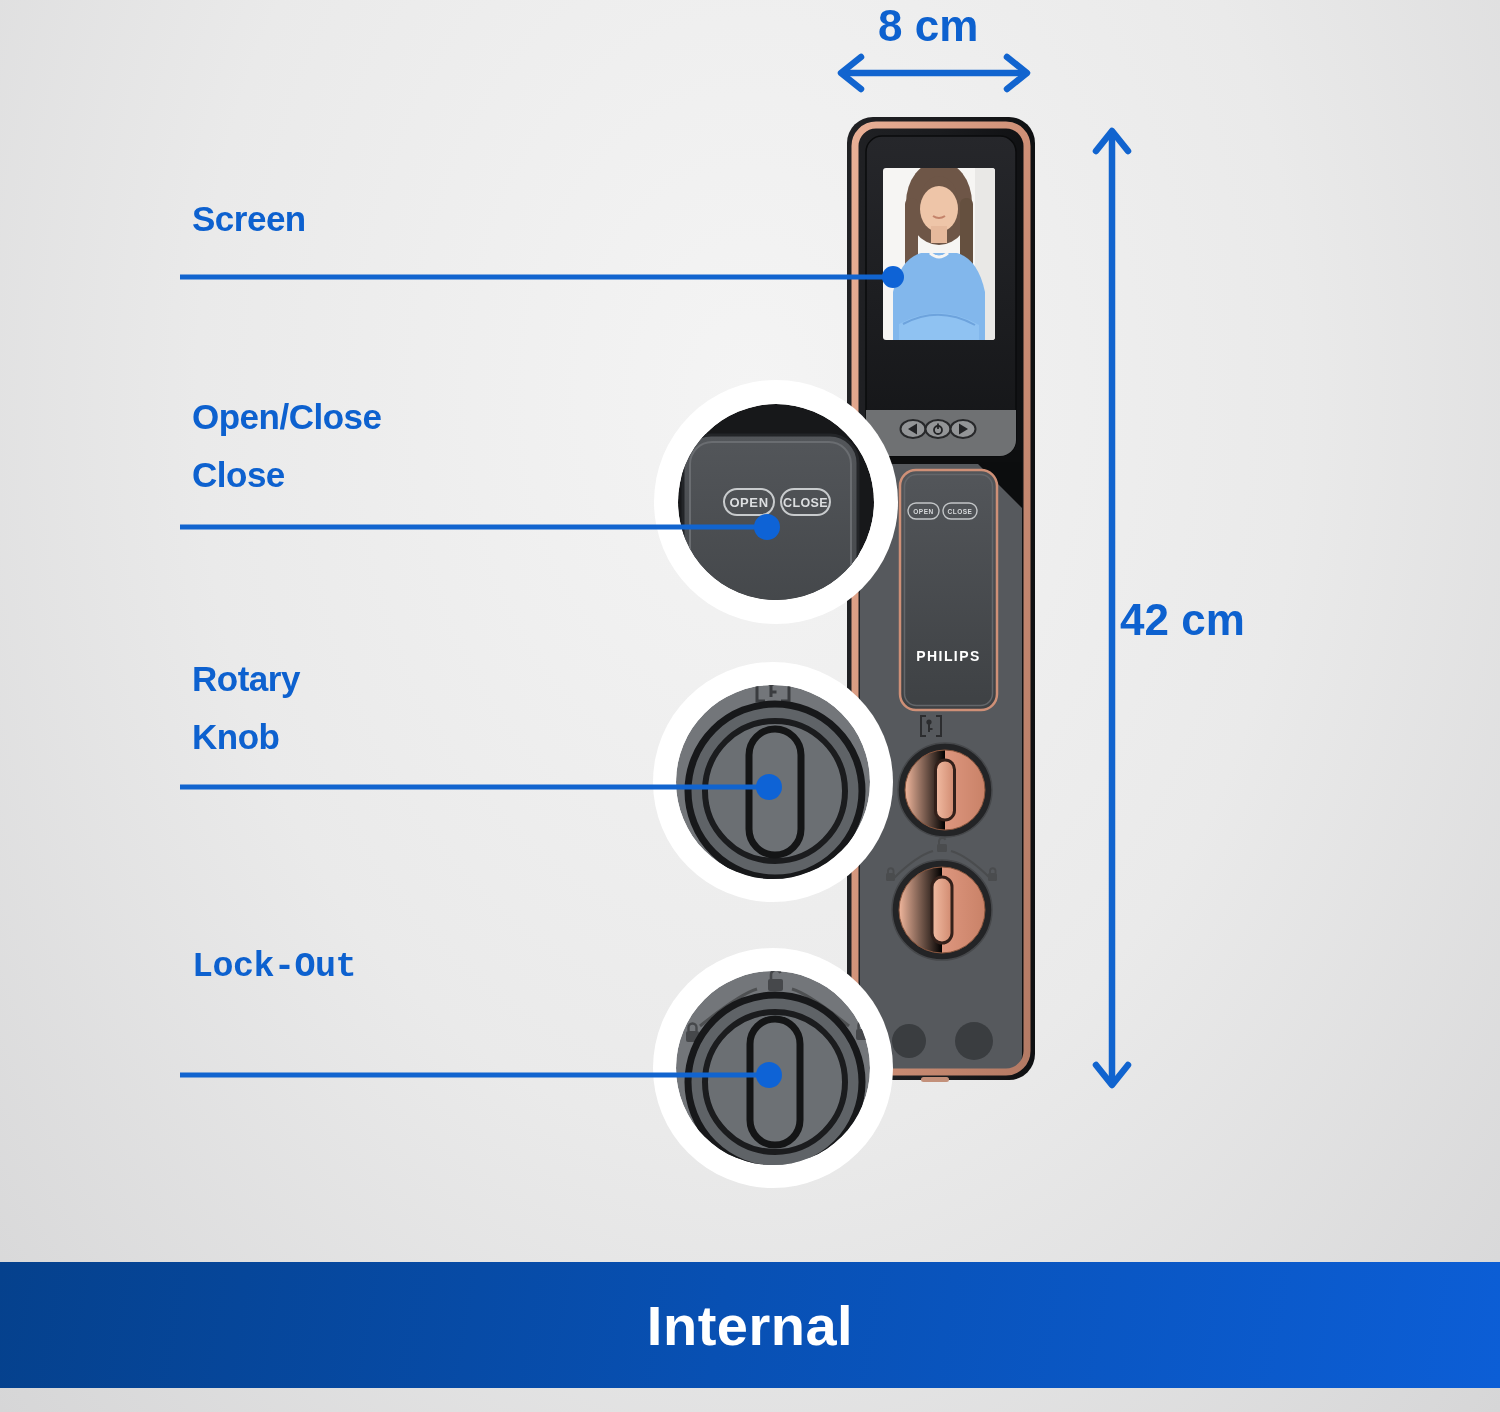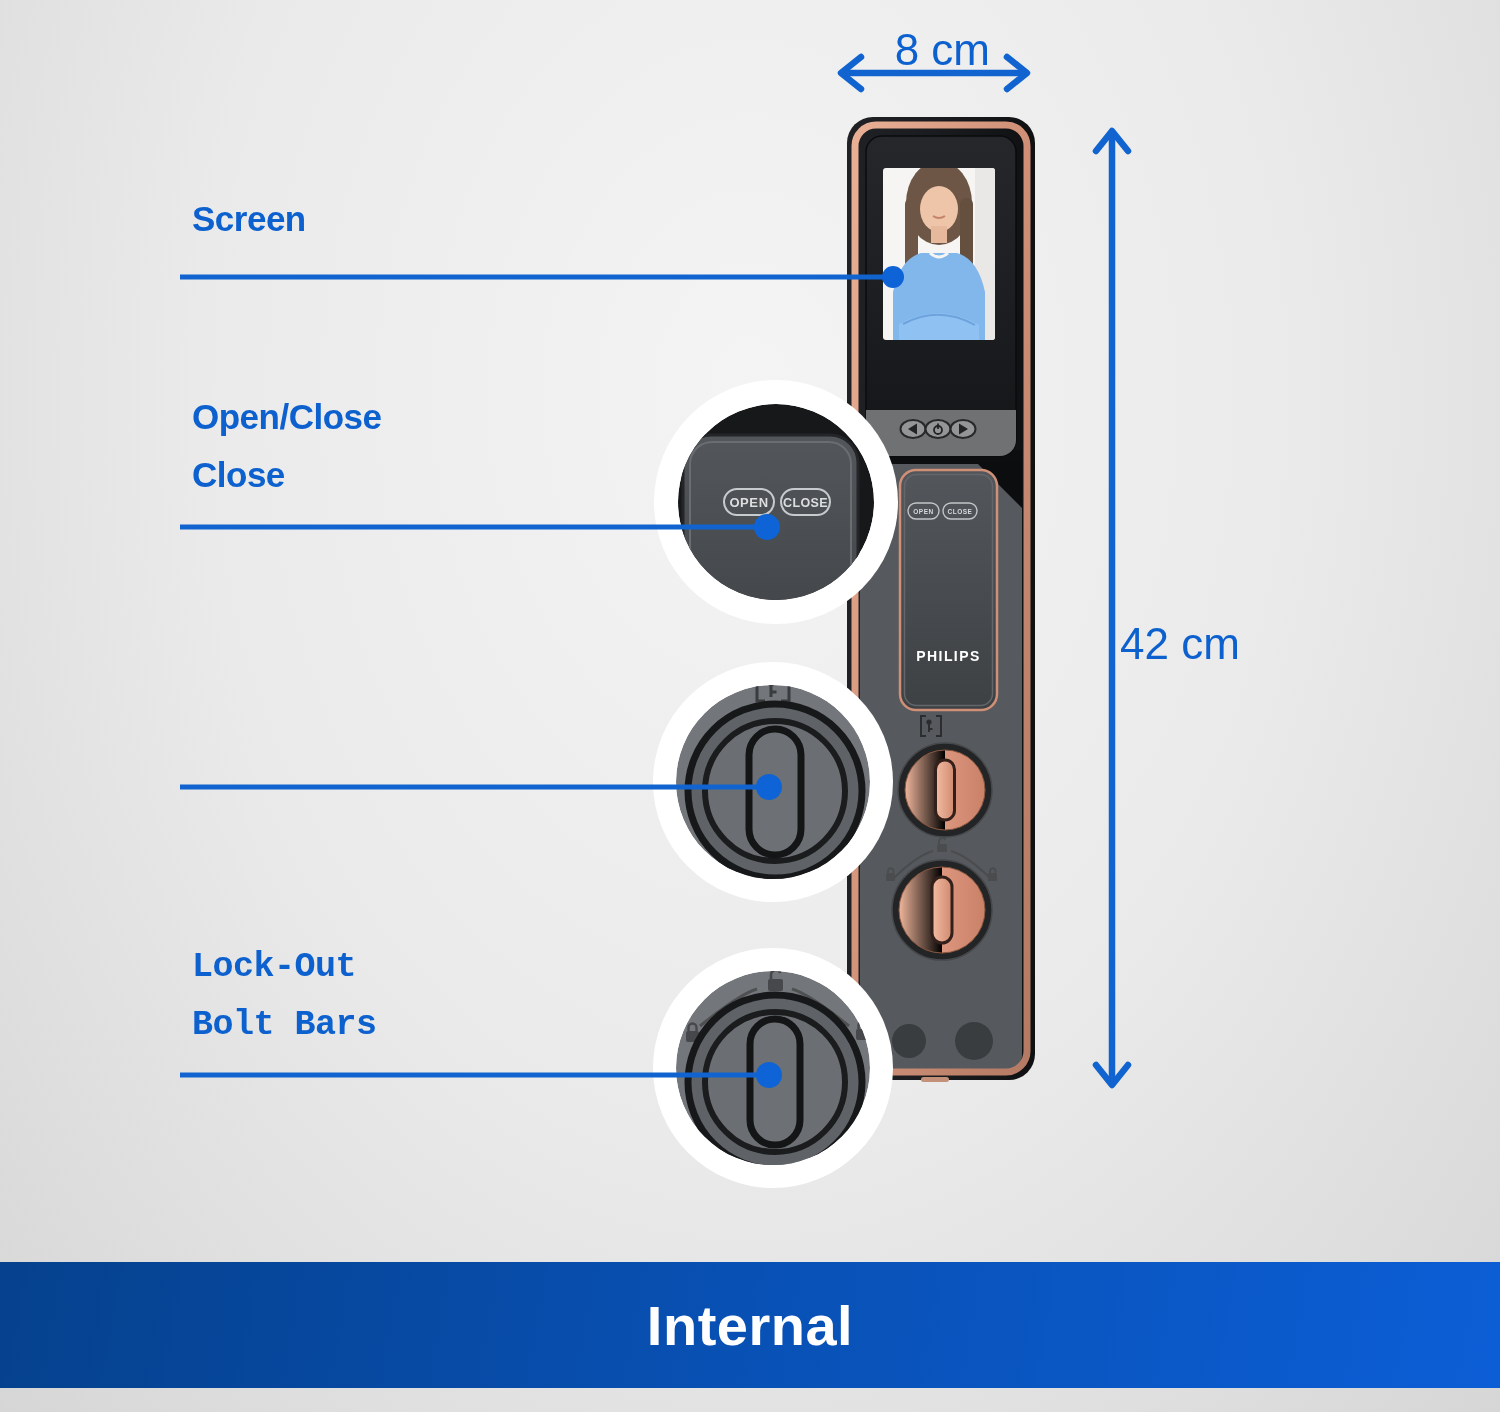--- a/index.html
+++ b/index.html
@@ -7,22 +7,22 @@
     position:relative;width:1500px;height:1412px;overflow:hidden;
     background:radial-gradient(ellipse at 50% 28%, #f4f4f4 0%, #eaeaea 52%, #d6d6d7 100%);
     font-family:"Liberation Sans", sans-serif;
   }
   .svg-layer{position:absolute;left:0;top:0;width:1500px;height:1412px;}
   .blue-label{
     position:absolute;color:#0d61cf;font-weight:700;font-size:35px;line-height:58px;
     letter-spacing:-0.5px;white-space:pre;
   }
   .dim-label{
-    position:absolute;color:#0d61cf;font-weight:400;font-size:44px;line-height:48px;
-    text-align:right;white-space:nowrap;margin-top:24px;
+    position:absolute;color:#0d61cf;font-weight:700;font-size:44px;line-height:48px;
+    text-align:left;white-space:nowrap;
   }
   .banner{
     position:absolute;left:0;top:1262px;width:1500px;height:126px;
     background:linear-gradient(100deg,#05418d 0%,#0850b3 48%,#0c5ed6 100%);
     display:flex;align-items:center;justify-content:center;
   }
   .banner-text{color:#ffffff;font-weight:700;font-size:56px;letter-spacing:0.5px;}
   .dev-text{font-family:"Liberation Sans", sans-serif;font-weight:700;}
 </style>
 </head>
@@ -249,20 +249,21 @@
     </g>
   </svg>
 
   <div class="dim-label" style="left:878px;top:2px;width:112px;">8 cm</div>
   <div class="dim-label" style="left:1120px;top:596px;font-size:44px;">42 cm</div>
 
   <div class="blue-label" style="left:192px;top:190px;">Screen</div>
 
   <div class="blue-label" style="left:192px;top:388px;"><span>Open/Close</span><br><span>Close</span></div>
 
-
-  <div class="blue-label" style="left:192px;top:938px;font-family:Liberation Mono, monospace;"><span>Lock-Out</span><br><span>Bolt Bars</span></div>
+  <div class="blue-label" style="left:192px;top:650px;"><span>Rotary</span><br><span>Knob</span></div>
+
+  <div class="blue-label" style="left:192px;top:938px;font-family:Liberation Mono, monospace;"><span>Lock-Out</span><br></div>
 
   <div class="banner">
     <div class="banner-text">Internal</div>
   </div>
 
 </div>
 
 </body></html>

